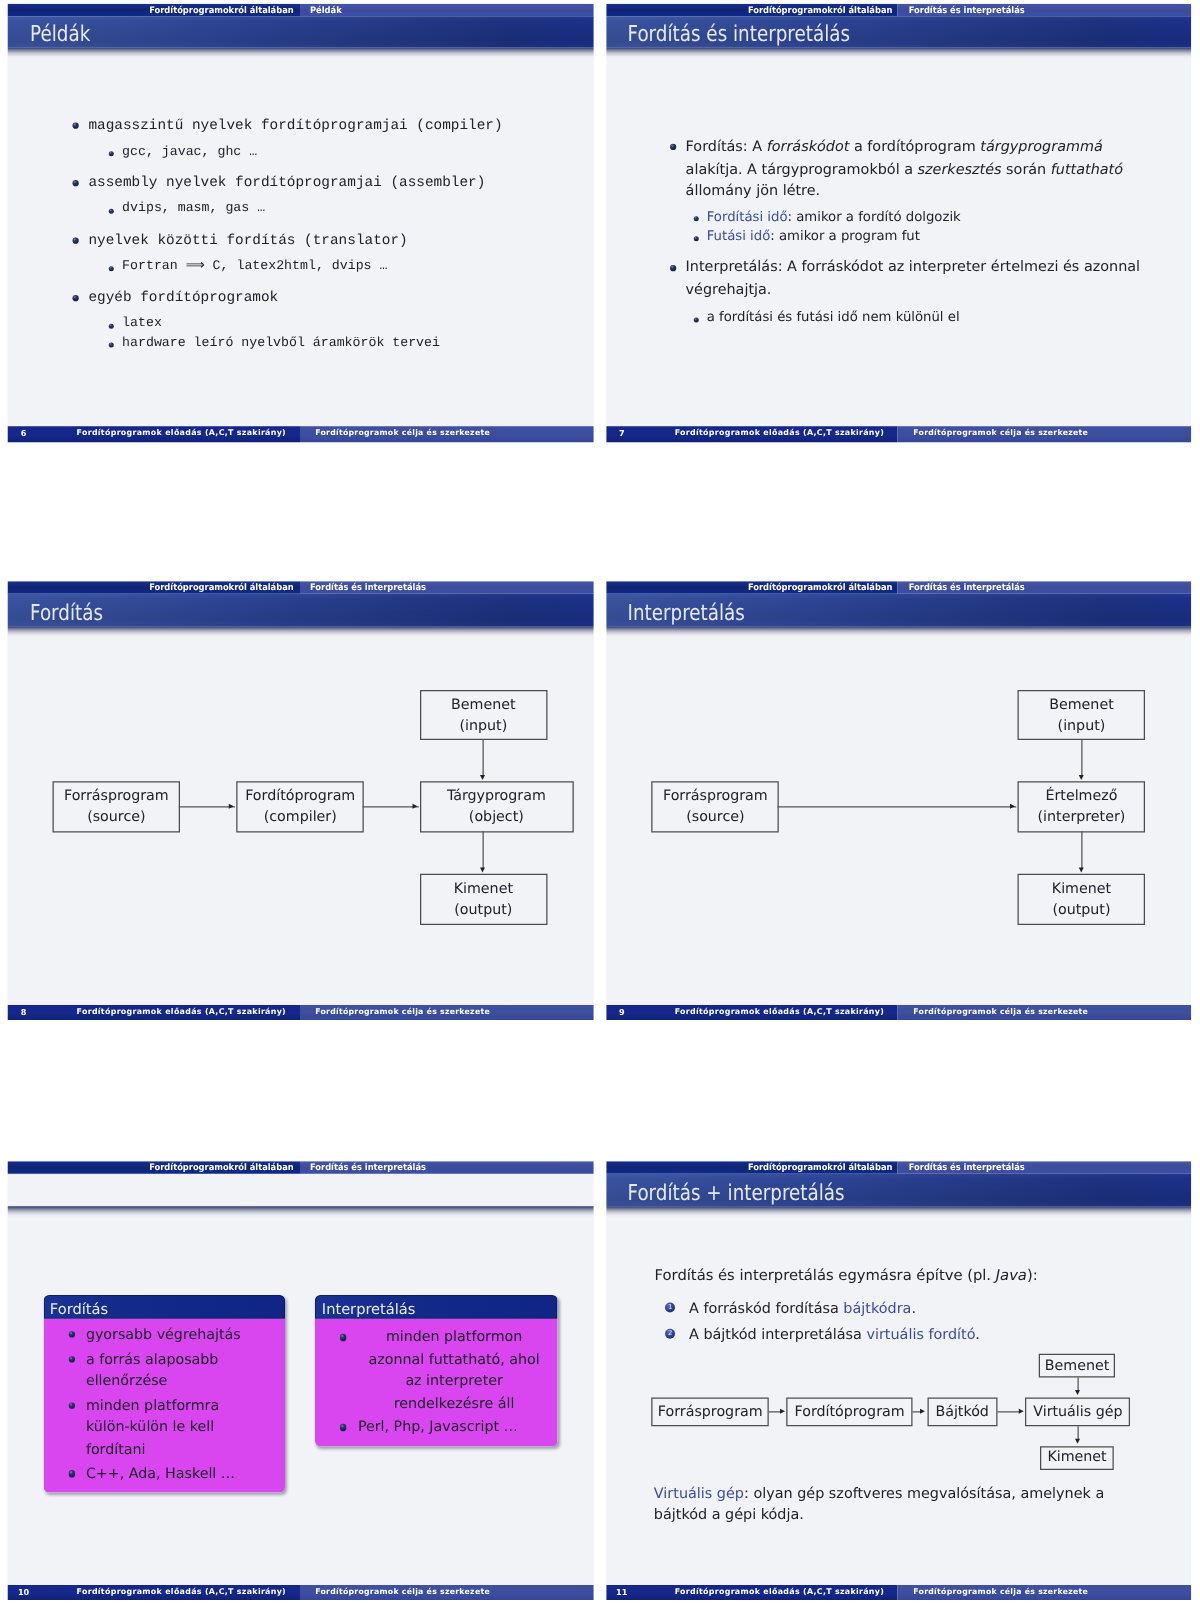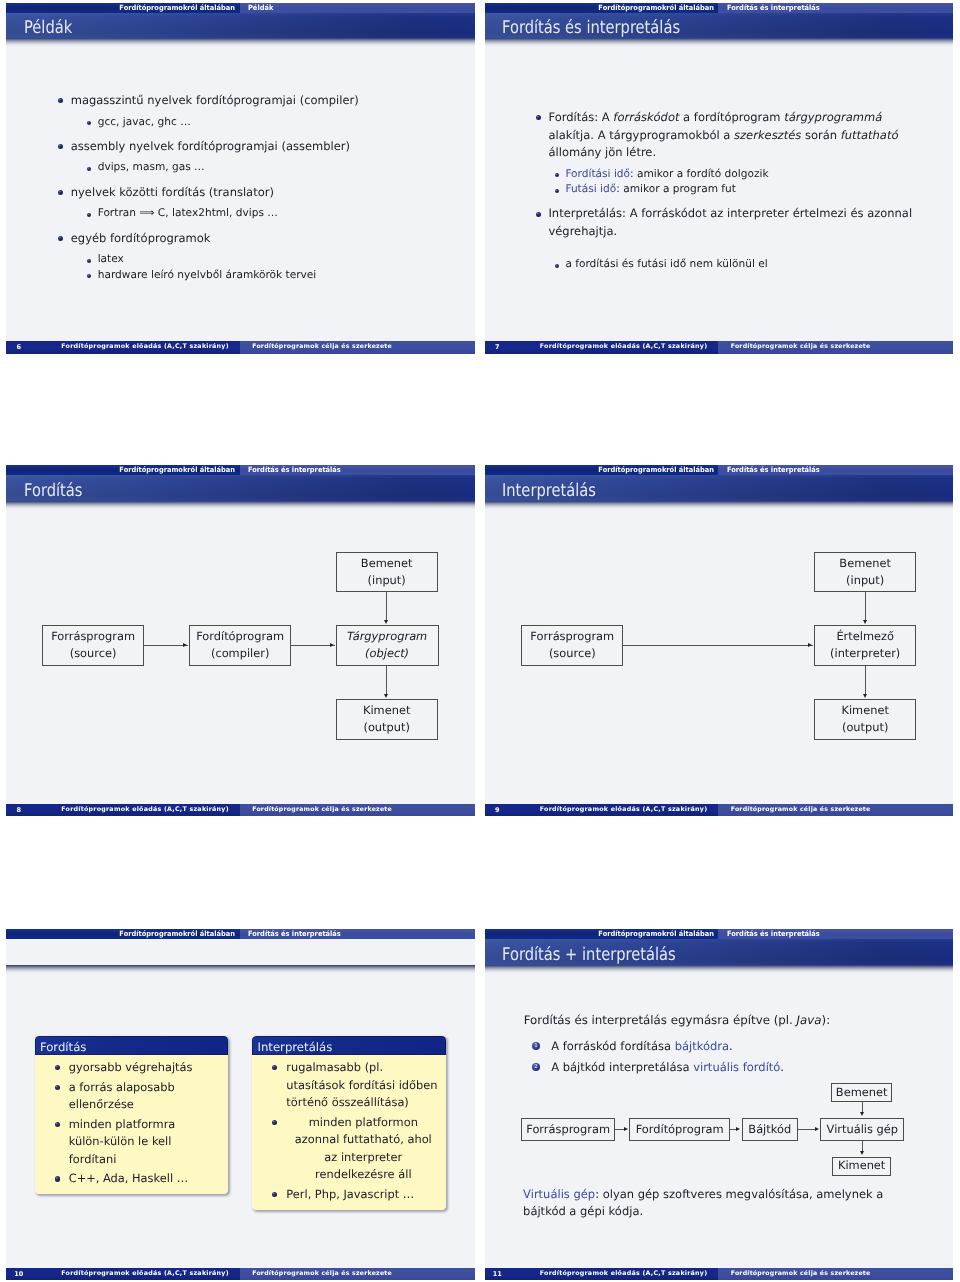--- a/index.html
+++ b/index.html
@@ -83,21 +83,21 @@
   
   .block{position:absolute;border-radius:4.4px;
          box-shadow:1.4px 1.6px 2.4px rgba(40,45,70,.40);overflow:hidden;}
   .block-t{color:#eaedf8;font-size:11.7px;line-height:23.6px;height:18.6px;
            padding-left:5.1px;box-sizing:border-box;overflow:hidden;
            background:linear-gradient(to right,#1a3394 0%,#132a89 35%,#102586 100%);
            position:relative;}
   .block-t:after{content:"";position:absolute;left:0;top:0;right:0;bottom:0;
            border-radius:4.4px 4.4px 0 0;pointer-events:none;
            box-shadow:inset 0 0 0 0.8px rgba(10,16,55,.55);}
-  .block-b{background:#fef9c3;}
+  .block-b{background:#d946ef;}
   .block-b ul{list-style:none;margin:0;padding:0;}
   .bitem{font-size:11.4px;line-height:17.5px;color:#20202a;}
 
   .num{position:absolute;width:8.4px;height:8.4px;border-radius:50%;left:-19.3px;top:4.2px;
        background:radial-gradient(circle at 36% 30%,#5a6ab7 0%,#2c3c90 55%,#141f5e 100%);
        color:#eef0fa;font-size:5.5px;text-align:center;line-height:8.6px;}
   .para{font-size:11.5px;line-height:17.5px;color:#20202a;}
   .sbox{position:absolute;border:0.9px solid #4c4c4c;background:#f2f3f7;
         text-align:center;font-size:11.4px;line-height:17.5px;color:#20202a;
         display:flex;align-items:center;justify-content:center;box-sizing:border-box;}
@@ -110,21 +110,21 @@
 <div class="slide" style="left:6.2px;top:2.5px;">
   <div class="navbar">
     <div class="nav-sec"><span>Fordítóprogramokról általában</span></div>
     <div class="nav-sub"><span>Példák</span></div>
   </div>
   <div class="titlebar">
     <div class="t">Példák</div>
   </div>
   <div class="titleshadow"></div>
   <div class="body">
-    <ul class="lv1" style="margin-top:44.8px;margin-left:52.2px;">
+    <ul class="lv1" style="margin-top:44.8px;margin-left:52.2px;font-family:Liberation Mono, monospace;">
       <li class="l1">
             <span class="bul b1"></span>
             <div class="itm1">magasszintű nyelvek fordítóprogramjai (compiler)</div>
           </li>
       <li class="l2" style="margin-left:39.3px;margin-top:5.1px;">
             <span class="bul b2"></span>
             <div class="itm2">gcc, javac, ghc …</div>
           </li>
       <li class="l1" style="margin-top:7.9px;">
             <span class="bul b1"></span>
@@ -187,21 +187,21 @@
             <div class="itm2"><span class="struct">Fordítási idő</span>: amikor a fordító dolgozik</div>
           </li>
       <li class="l2" style="margin-left:29.3px;">
             <span class="bul b2"></span>
             <div class="itm2"><span class="struct">Futási idő</span>: amikor a program fut</div>
           </li>
       <li class="l1" style="margin-top:7.9px;">
             <span class="bul b1"></span>
             <div class="itm1">Interpretálás: A forráskódot az interpreter értelmezi és azonnal végrehajtja.</div>
           </li>
-      <li class="l2" style="margin-left:29.3px;margin-top:17px;">
+      <li class="l2" style="margin-left:29.3px;margin-top:7px;">
             <span class="bul b2"></span>
             <div class="itm2">a fordítási és futási idő nem különül el</div>
           </li>
     </ul>
   </div>
   <div class="footbar">
     <div class="foot-l">
       <div class="foot-num">7</div>
       <div class="foot-auth">Fordítóprogramok előadás (A,C,T szakirány)</div>
     </div>
@@ -222,21 +222,21 @@
   <div class="titleshadow"></div>
   <div class="body">
     <div class="fbox" style="left:36.1px;top:115.3px;width:101.6px;height:40.6px;">
           <span>Forrásprogram</span>
           <span>(source)</span>
         </div>
     <div class="fbox" style="left:183.1px;top:115.3px;width:101.8px;height:40.6px;">
           <span>Fordítóprogram</span>
           <span>(compiler)</span>
         </div>
-    <div class="fbox" style="left:329.4px;top:115.3px;width:103px;height:40.6px;font-style:italic;">
+    <div class="fbox" style="left:329.4px;top:115.3px;width:123px;height:40.6px;">
           <span>Tárgyprogram</span>
           <span>(object)</span>
         </div>
     <div class="fbox" style="left:329.4px;top:42.2px;width:102.2px;height:40.6px;">
           <span>Bemenet</span>
           <span>(input)</span>
         </div>
     <div class="fbox" style="left:329.4px;top:189.4px;width:102.2px;height:40.6px;">
           <span>Kimenet</span>
           <span>(output)</span>
@@ -332,24 +332,20 @@
                 <span class="bul b1" style="left:-14.15px;"></span>
                 <div class="bitem">C++, Ada, Haskell …</div>
               </li>
         </ul>
       </div>
     </div>
     <div class="block" style="left:246.2px;top:62.3px;width:193.9px;">
       <div class="block-t">Interpretálás</div>
       <div class="block-b" style="padding:4.6px 6px 6.5px 33.95px;">
         <ul>
-        <li class="l1" style="margin-left:0px;">
-                <span class="bul b1" style="left:-14.15px;"></span>
-                <div class="bitem">rugalmasabb (pl.<br>utasítások fordítási időben<br>történő összeállítása)</div>
-              </li>
         <li class="l1" style="margin-left:0px;margin-top:2.07px;text-align:center;">
                 <span class="bul b1" style="left:-14.15px;"></span>
                 <div class="bitem">minden platformon<br>azonnal futtatható, ahol<br>az interpreter<br>rendelkezésre áll</div>
               </li>
         <li class="l1" style="margin-left:0px;margin-top:2.07px;">
                 <span class="bul b1" style="left:-14.15px;"></span>
                 <div class="bitem">Perl, Php, Javascript …</div>
               </li>
         </ul>
       </div>

